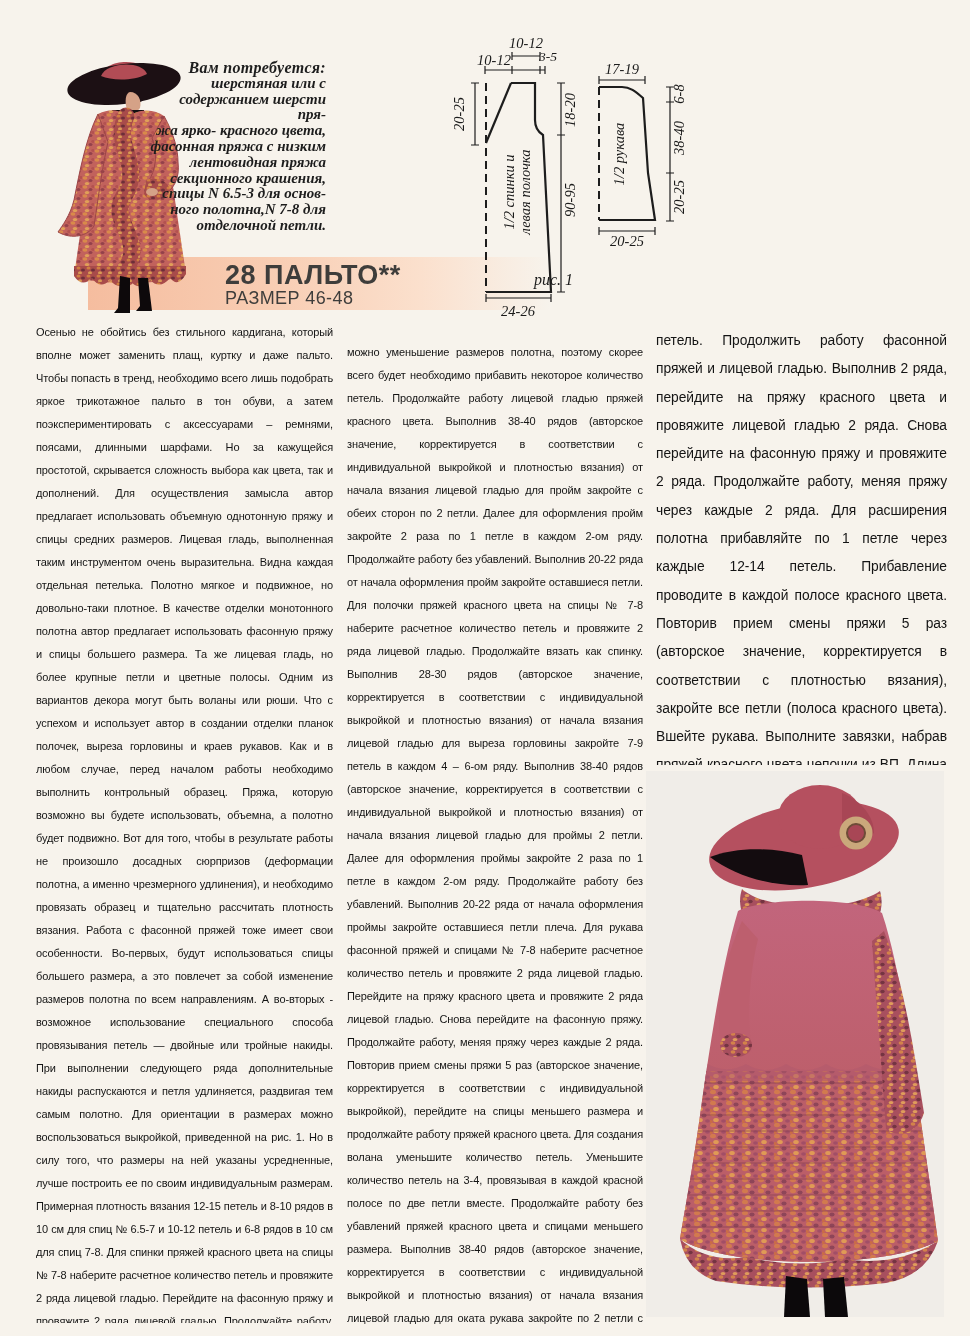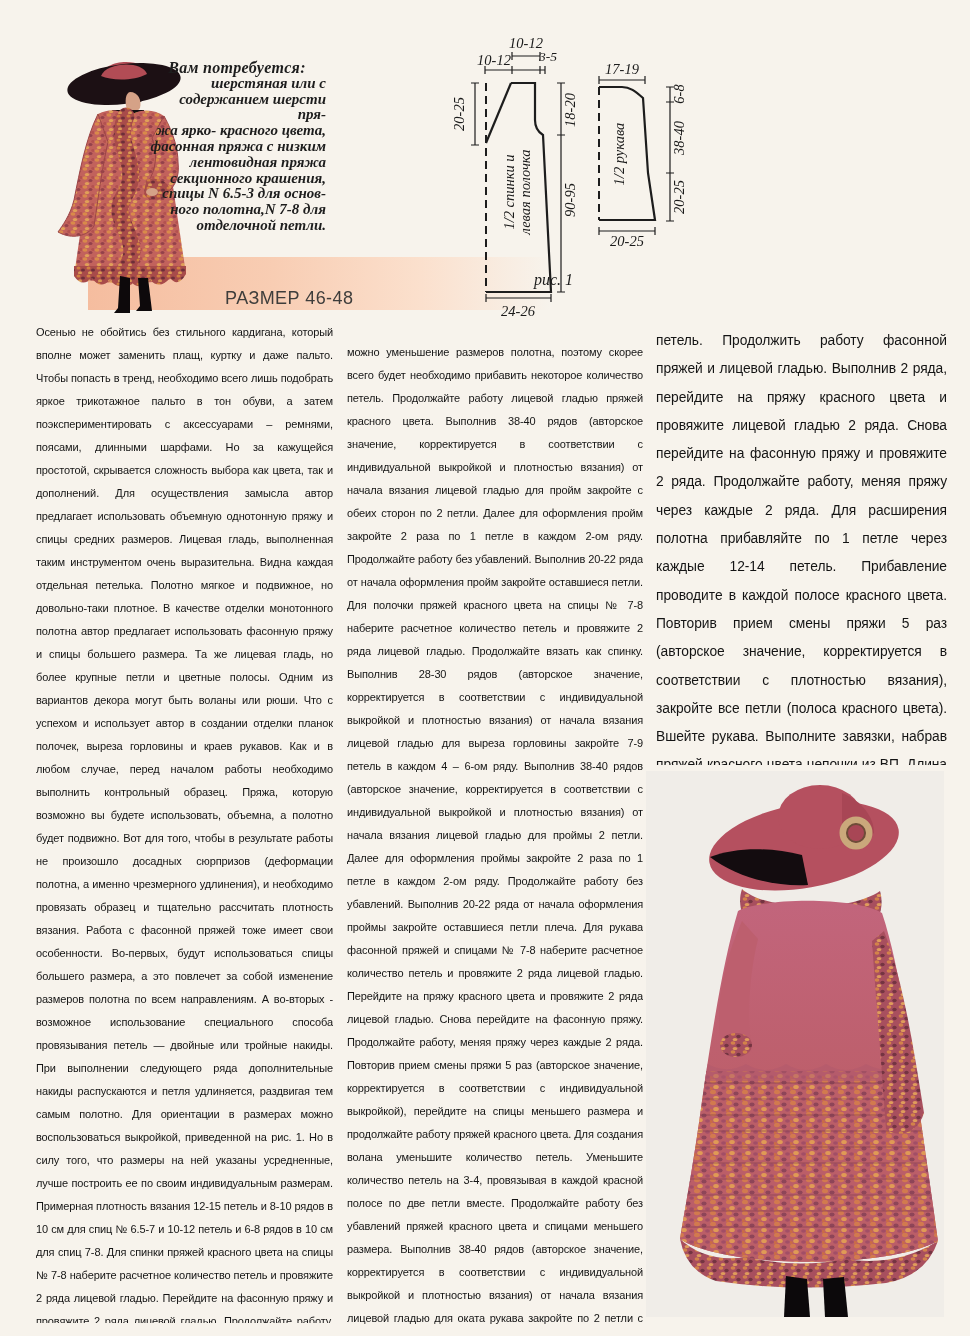--- a/index.html
+++ b/index.html
@@ -20,21 +20,21 @@
   .title-band .t2{
     position:absolute;left:137px;top:31px;
     font-size:18px;font-weight:normal;letter-spacing:0.4px;color:#3e3d3b;
   }
   
   .materials{
     position:absolute;left:148px;top:60px;width:178px;
     font-family:"Liberation Serif",serif;font-style:italic;font-weight:bold;
     font-size:15px;line-height:15.8px;text-align:right;color:#1d1d1d;
   }
-  .materials .mat-title{font-size:16px;letter-spacing:0.3px;text-align:center;}
+  .materials .mat-title{font-size:16px;letter-spacing:0.3px;}
   
   .col{
     position:absolute;text-align:justify;color:#141414;
     font-size:11px;line-height:23px;letter-spacing:-0.12px;
     overflow:hidden;
   }
   .col1{left:36px;top:321px;width:297px;height:1002px;}
   .col2{left:347px;top:321px;width:296px;height:1002px;margin-top:20px;}
   .col3{left:656px;top:327px;width:291px;height:438px;font-size:13.8px;line-height:28.3px;letter-spacing:-0.05px;}
   
@@ -43,20 +43,21 @@
   .dg-label{font-family:"Liberation Serif",serif;font-style:italic;font-size:14.5px;}
   .dg-small{font-family:"Liberation Serif",serif;font-style:italic;font-size:13.5px;}
   .dg-fig{font-family:"Liberation Serif",serif;font-style:italic;font-size:16px;}
 </style>
 </head>
 <body>
 
 <div class="page">
 
   <div class="title-band">
+    <div class="t1">28 ПАЛЬТО**</div>
     <div class="t2">РАЗМЕР 46-48</div>
   </div>
 
   <svg class="abs" style="left:46px;top:50px;" width="194" height="266" viewBox="0 0 194 266">
     <defs>
       <pattern id="patA" width="12" height="9" patternUnits="userSpaceOnUse">
         <rect width="12" height="9" fill="#c2625c"></rect>
         <ellipse cx="3" cy="2" rx="2.4" ry="1.8" fill="#d98a4a"></ellipse>
         <ellipse cx="8.5" cy="4.5" rx="2" ry="1.6" fill="#94414a"></ellipse>
         <ellipse cx="5" cy="7.5" rx="2.2" ry="1.6" fill="#e0a058"></ellipse>

